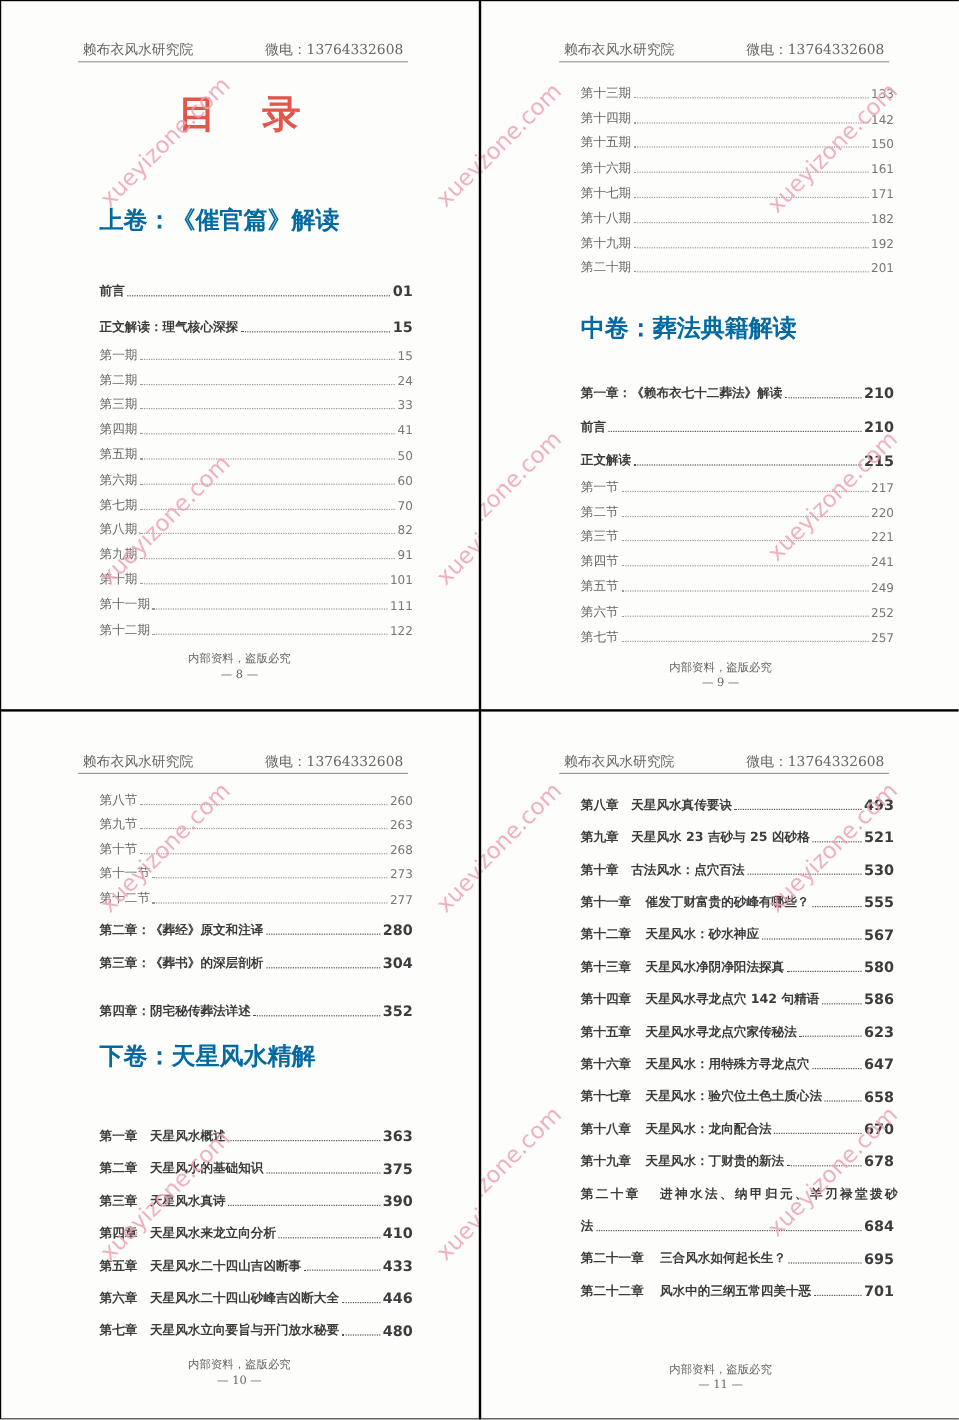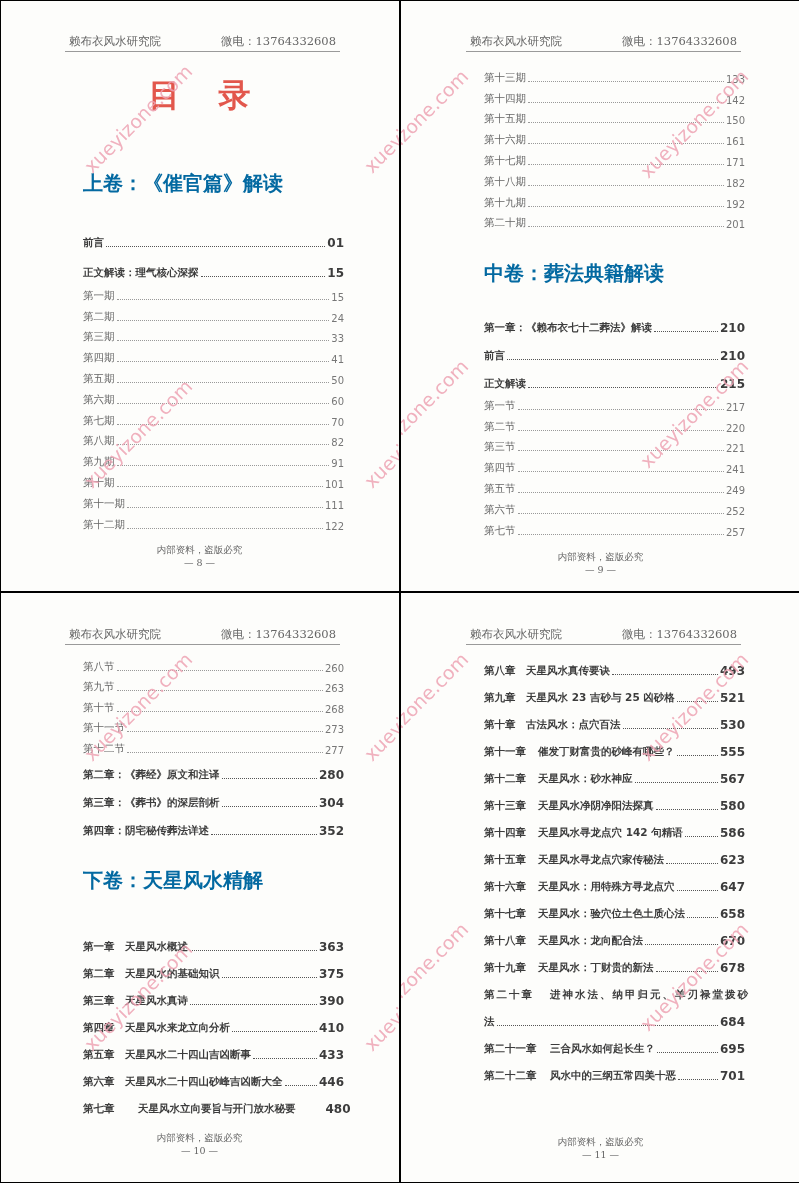--- a/index.html
+++ b/index.html
@@ -323,21 +323,21 @@
       <div class="row bold" style="height:22px; margin-top:4px;">
           <span class="lbl">第二章：《葬经》原文和注译</span>
           <span class="dots"></span>
           <span class="pg">280</span>
         </div>
       <div class="row bold" style="height:22px; margin-top:6px;">
           <span class="lbl">第三章：《葬书》的深层剖析</span>
           <span class="dots"></span>
           <span class="pg">304</span>
         </div>
-      <div class="row bold" style="height:22px; margin-top:6px;">
+      <div class="row bold" style="height:22px; margin-top:18px;">
           <span class="lbl">第四章：阴宅秘传葬法详述</span>
           <span class="dots"></span>
           <span class="pg">352</span>
         </div>
     </div>
 
     <div class="vol-title" style="top:274px;">下卷：天星风水精解</div>
 
     <div class="toc" style="top:334px;">
       <div class="row bold" style="height:27px;">
@@ -369,21 +369,21 @@
           <span class="lbl">天星风水二十四山吉凶断事</span>
           <span class="dots"></span>
           <span class="pg">433</span>
         </div>
       <div class="row bold" style="height:27px;">
           <span class="ch">第六章</span>
           <span class="lbl">天星风水二十四山砂峰吉凶断大全</span>
           <span class="dots"></span>
           <span class="pg">446</span>
         </div>
-      <div class="row bold" style="height:27px;gap:13px;">
+      <div class="row bold" style="height:27px;">
           <span class="ch">第七章</span>
           <span class="lbl">天星风水立向要旨与开门放水秘要</span>
           <span class="dots"></span>
           <span class="pg">480</span>
         </div>
     </div>
 
     <div class="ftr" style="top:538px;">
       <div>内部资料，盗版必究</div>
       <div>— 10 —</div>

